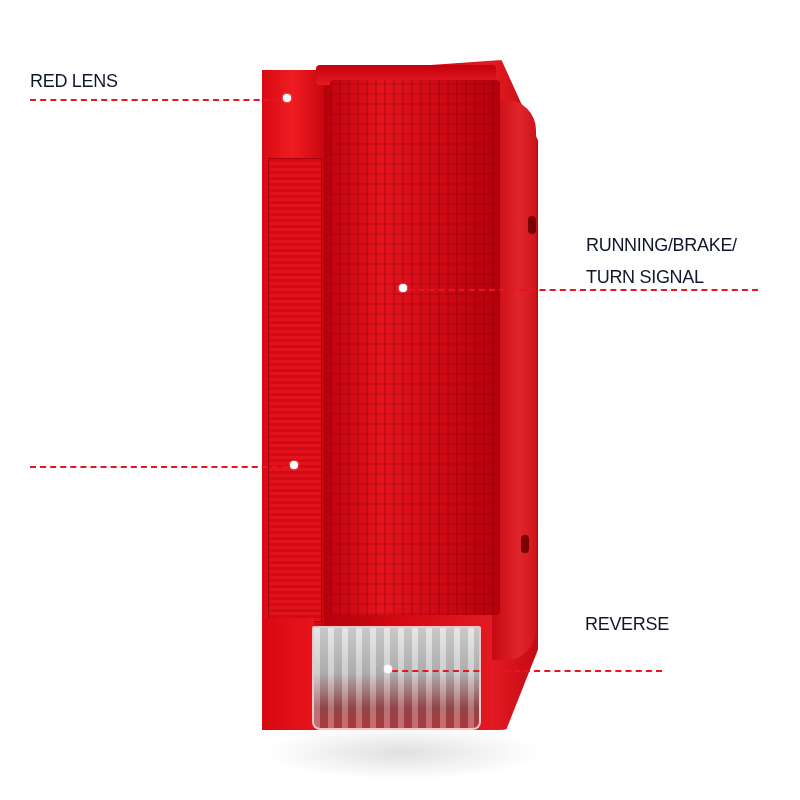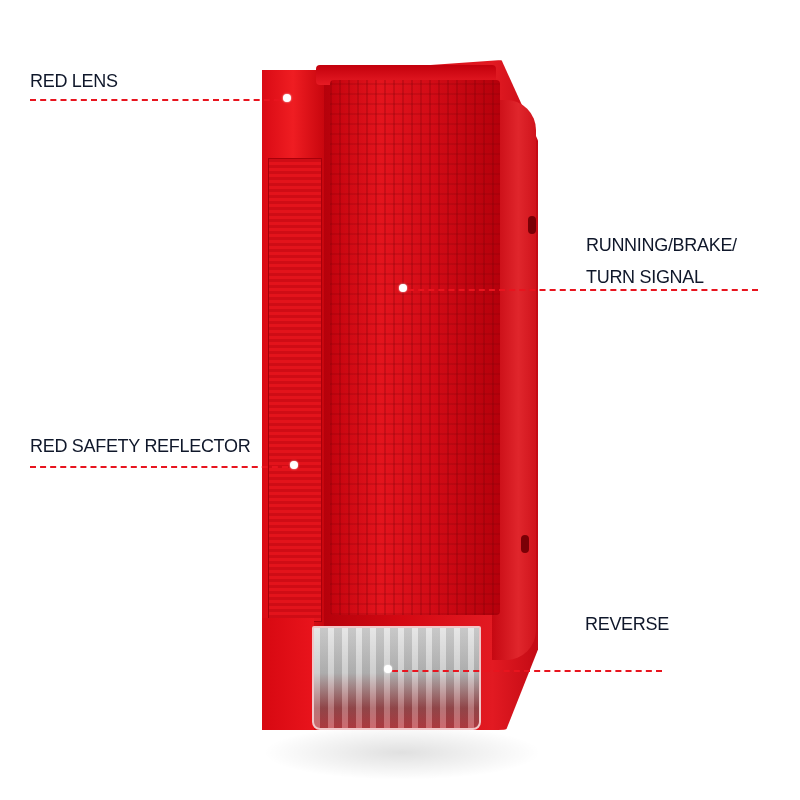--- a/index.html
+++ b/index.html
@@ -51,21 +51,20 @@
 
   <div class="label" style="left:30px; top:69px;">RED LENS</div>
   <div class="dash" style="left:30px; top:99px; width:250px;"></div>
   <div class="dot" style="left:283px; top:94px;"></div>
 
   <div class="label" style="left:586px; top:233px;">RUNNING/BRAKE/</div>
   <div class="label" style="left:586px; top:257px;margin-top:8px;">TURN SIGNAL</div>
   <div class="dash" style="left:408px; top:289px; width:350px;"></div>
   <div class="dot" style="left:399px; top:284px;"></div>
 
-  <div class="label" style="left:30px; top:434px;">RED SAFETY REFLECTOR</div>
   <div class="dash" style="left:30px; top:466px; width:258px;"></div>
   <div class="dot" style="left:290px; top:461px;"></div>
 
   <div class="label" style="left:585px; top:612px;">REVERSE</div>
   <div class="dash" style="left:392px; top:670px; width:270px;"></div>
   <div class="dot" style="left:384px; top:665px;"></div>
 
 </div>
 
 </body></html>

